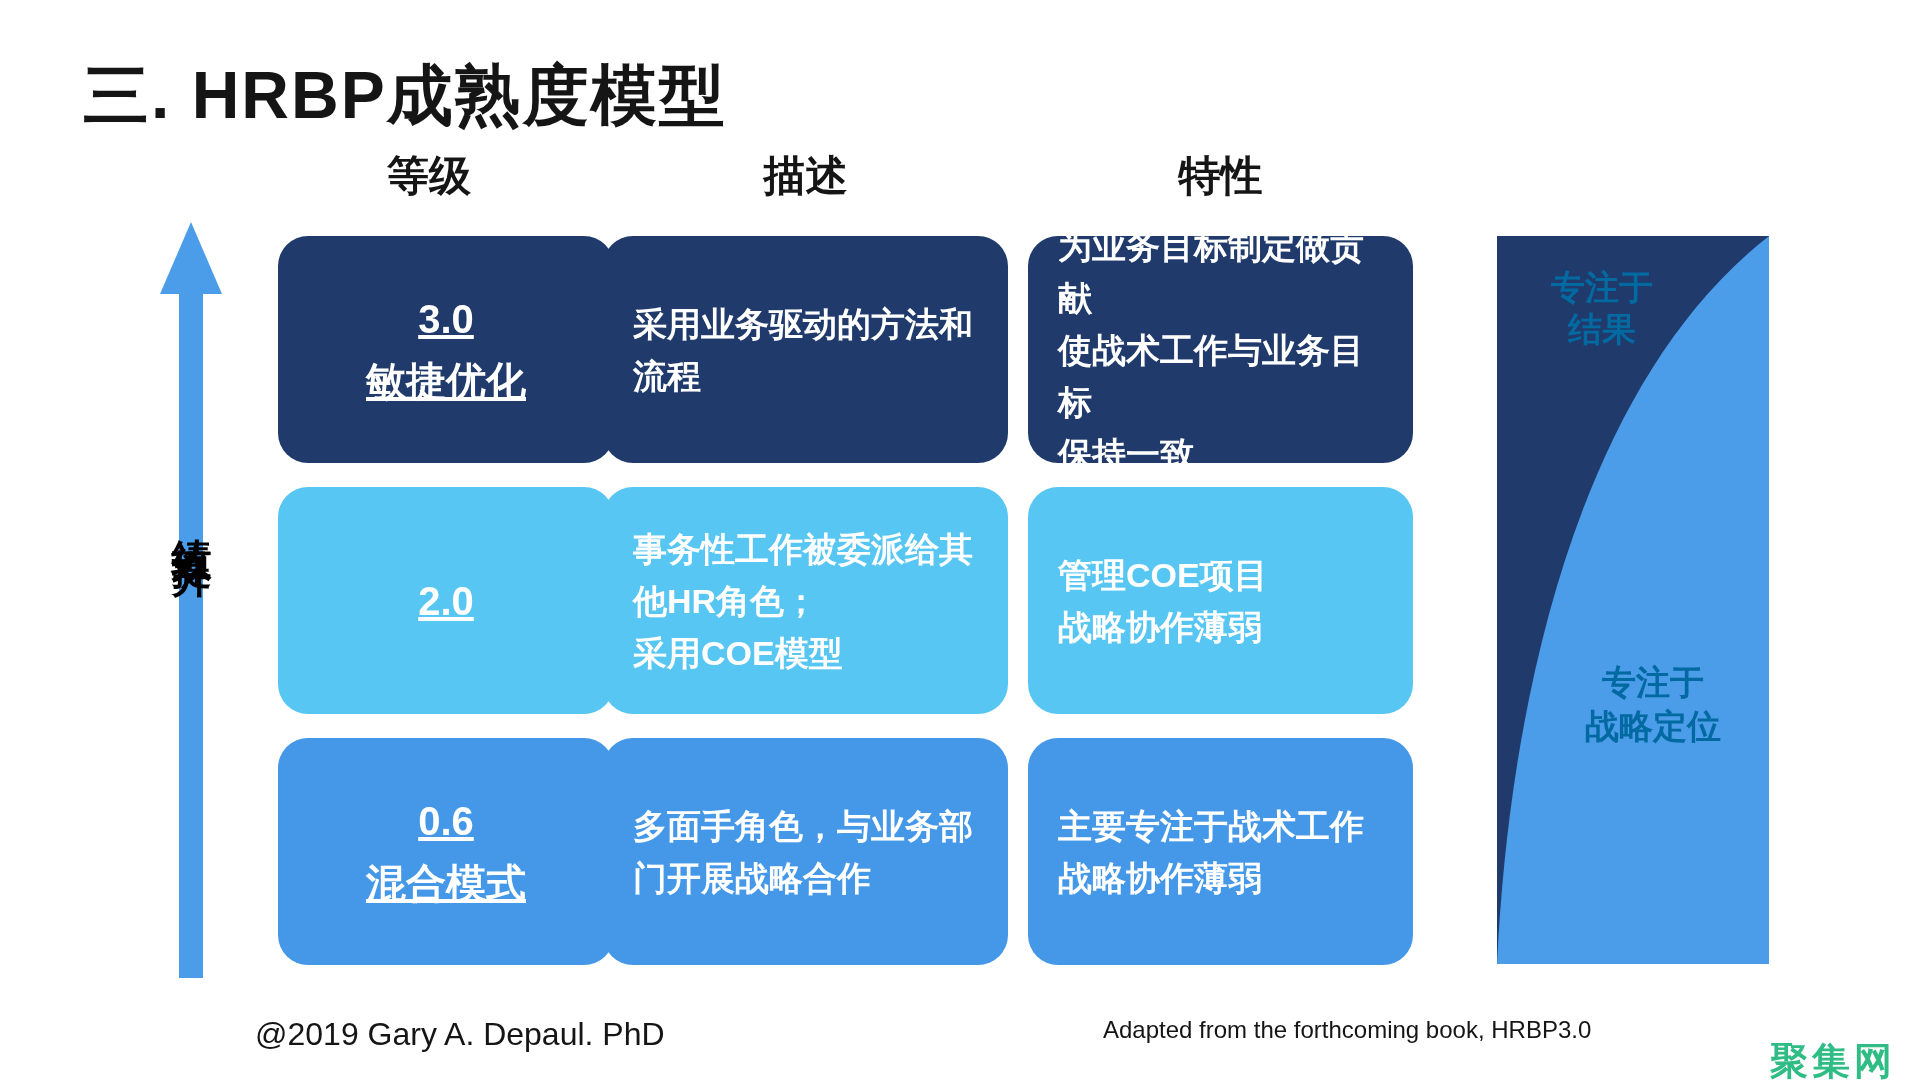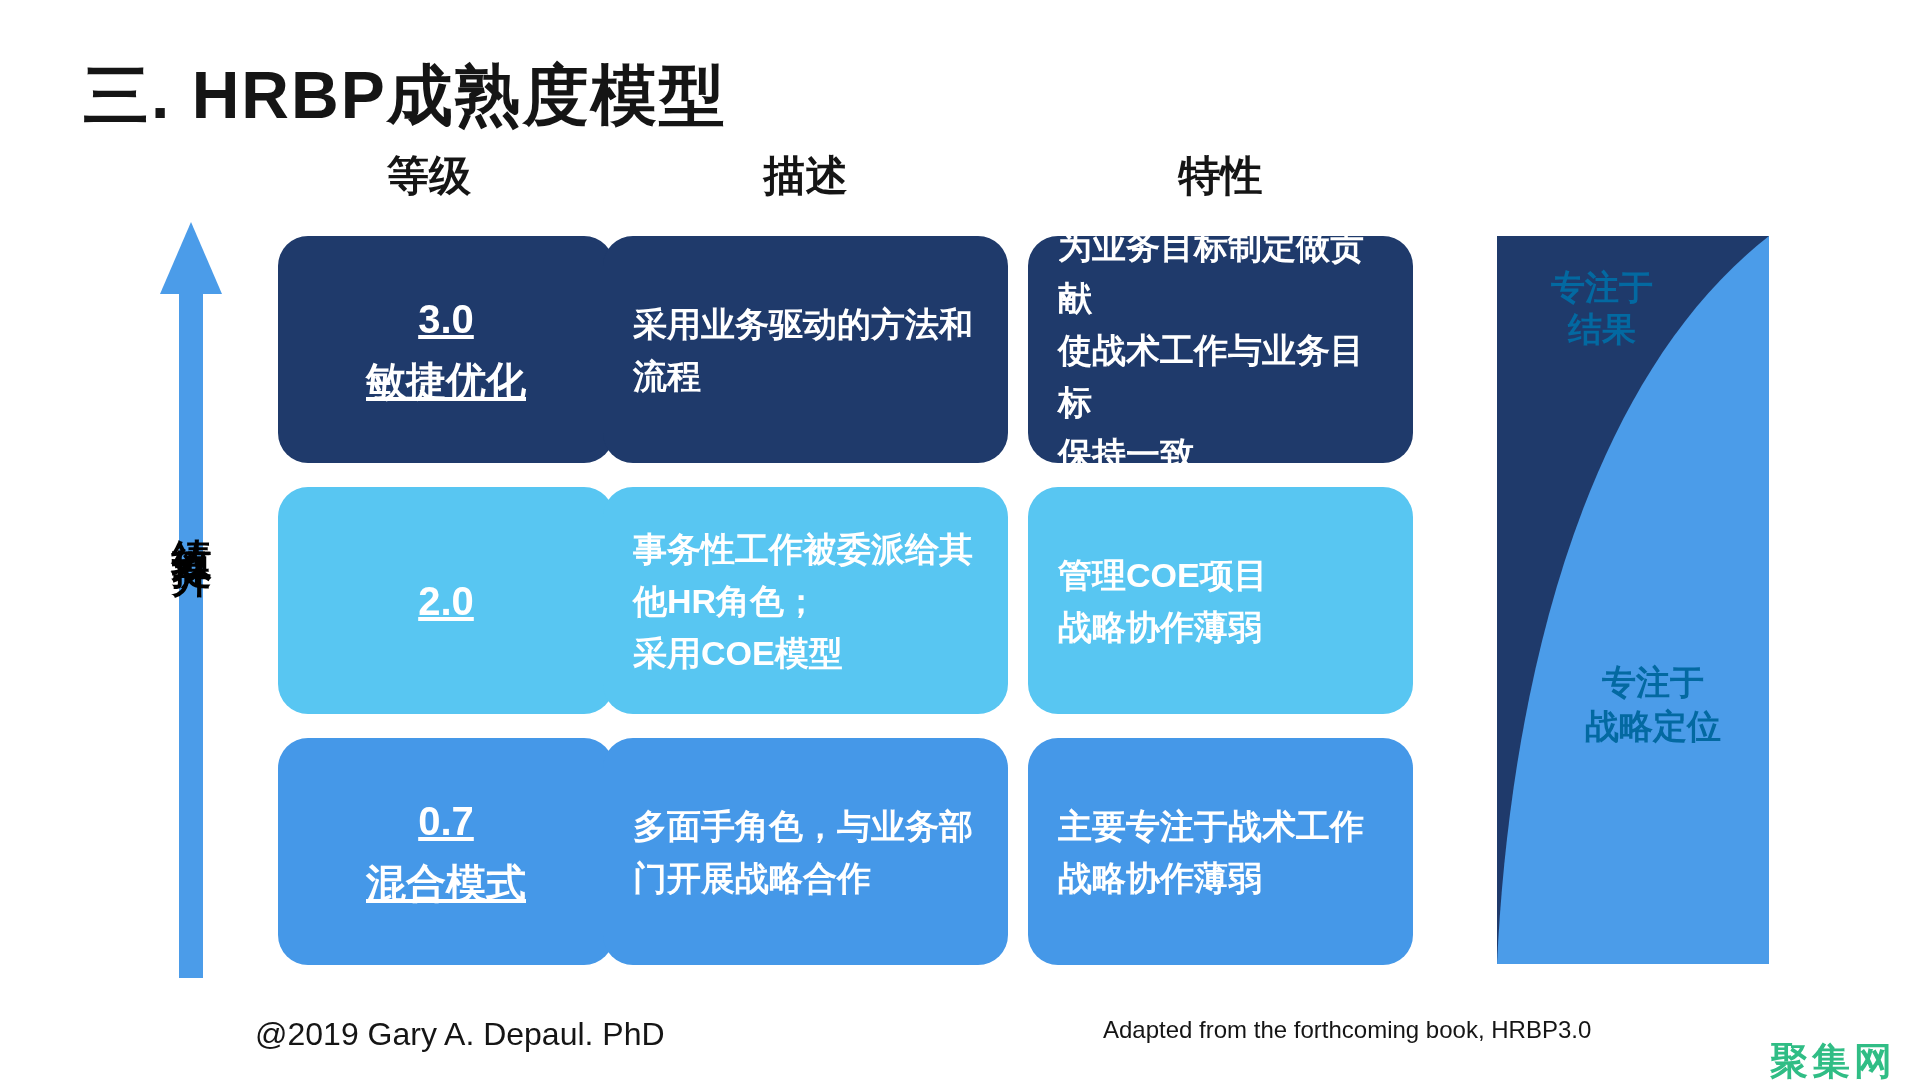--- a/index.html
+++ b/index.html
@@ -104,21 +104,21 @@
     <div>事务性工作被委派给其</div>
     <div>他HR角色；</div>
     <div>采用COE模型</div>
   </div>
   <div class="box r1 c2">
     <div>管理COE项目</div>
     <div>战略协作薄弱</div>
   </div>
 
   <div class="box r2 c0">
-    <div>0.7</div>
+    <div>0.6</div>
     <div>混合模式</div>
   </div>
   <div class="box r2 c1">
     <div>多面手角色，与业务部</div>
     <div>门开展战略合作</div>
   </div>
   <div class="box r2 c2">
     <div>主要专注于战术工作</div>
     <div>战略协作薄弱</div>
   </div>

